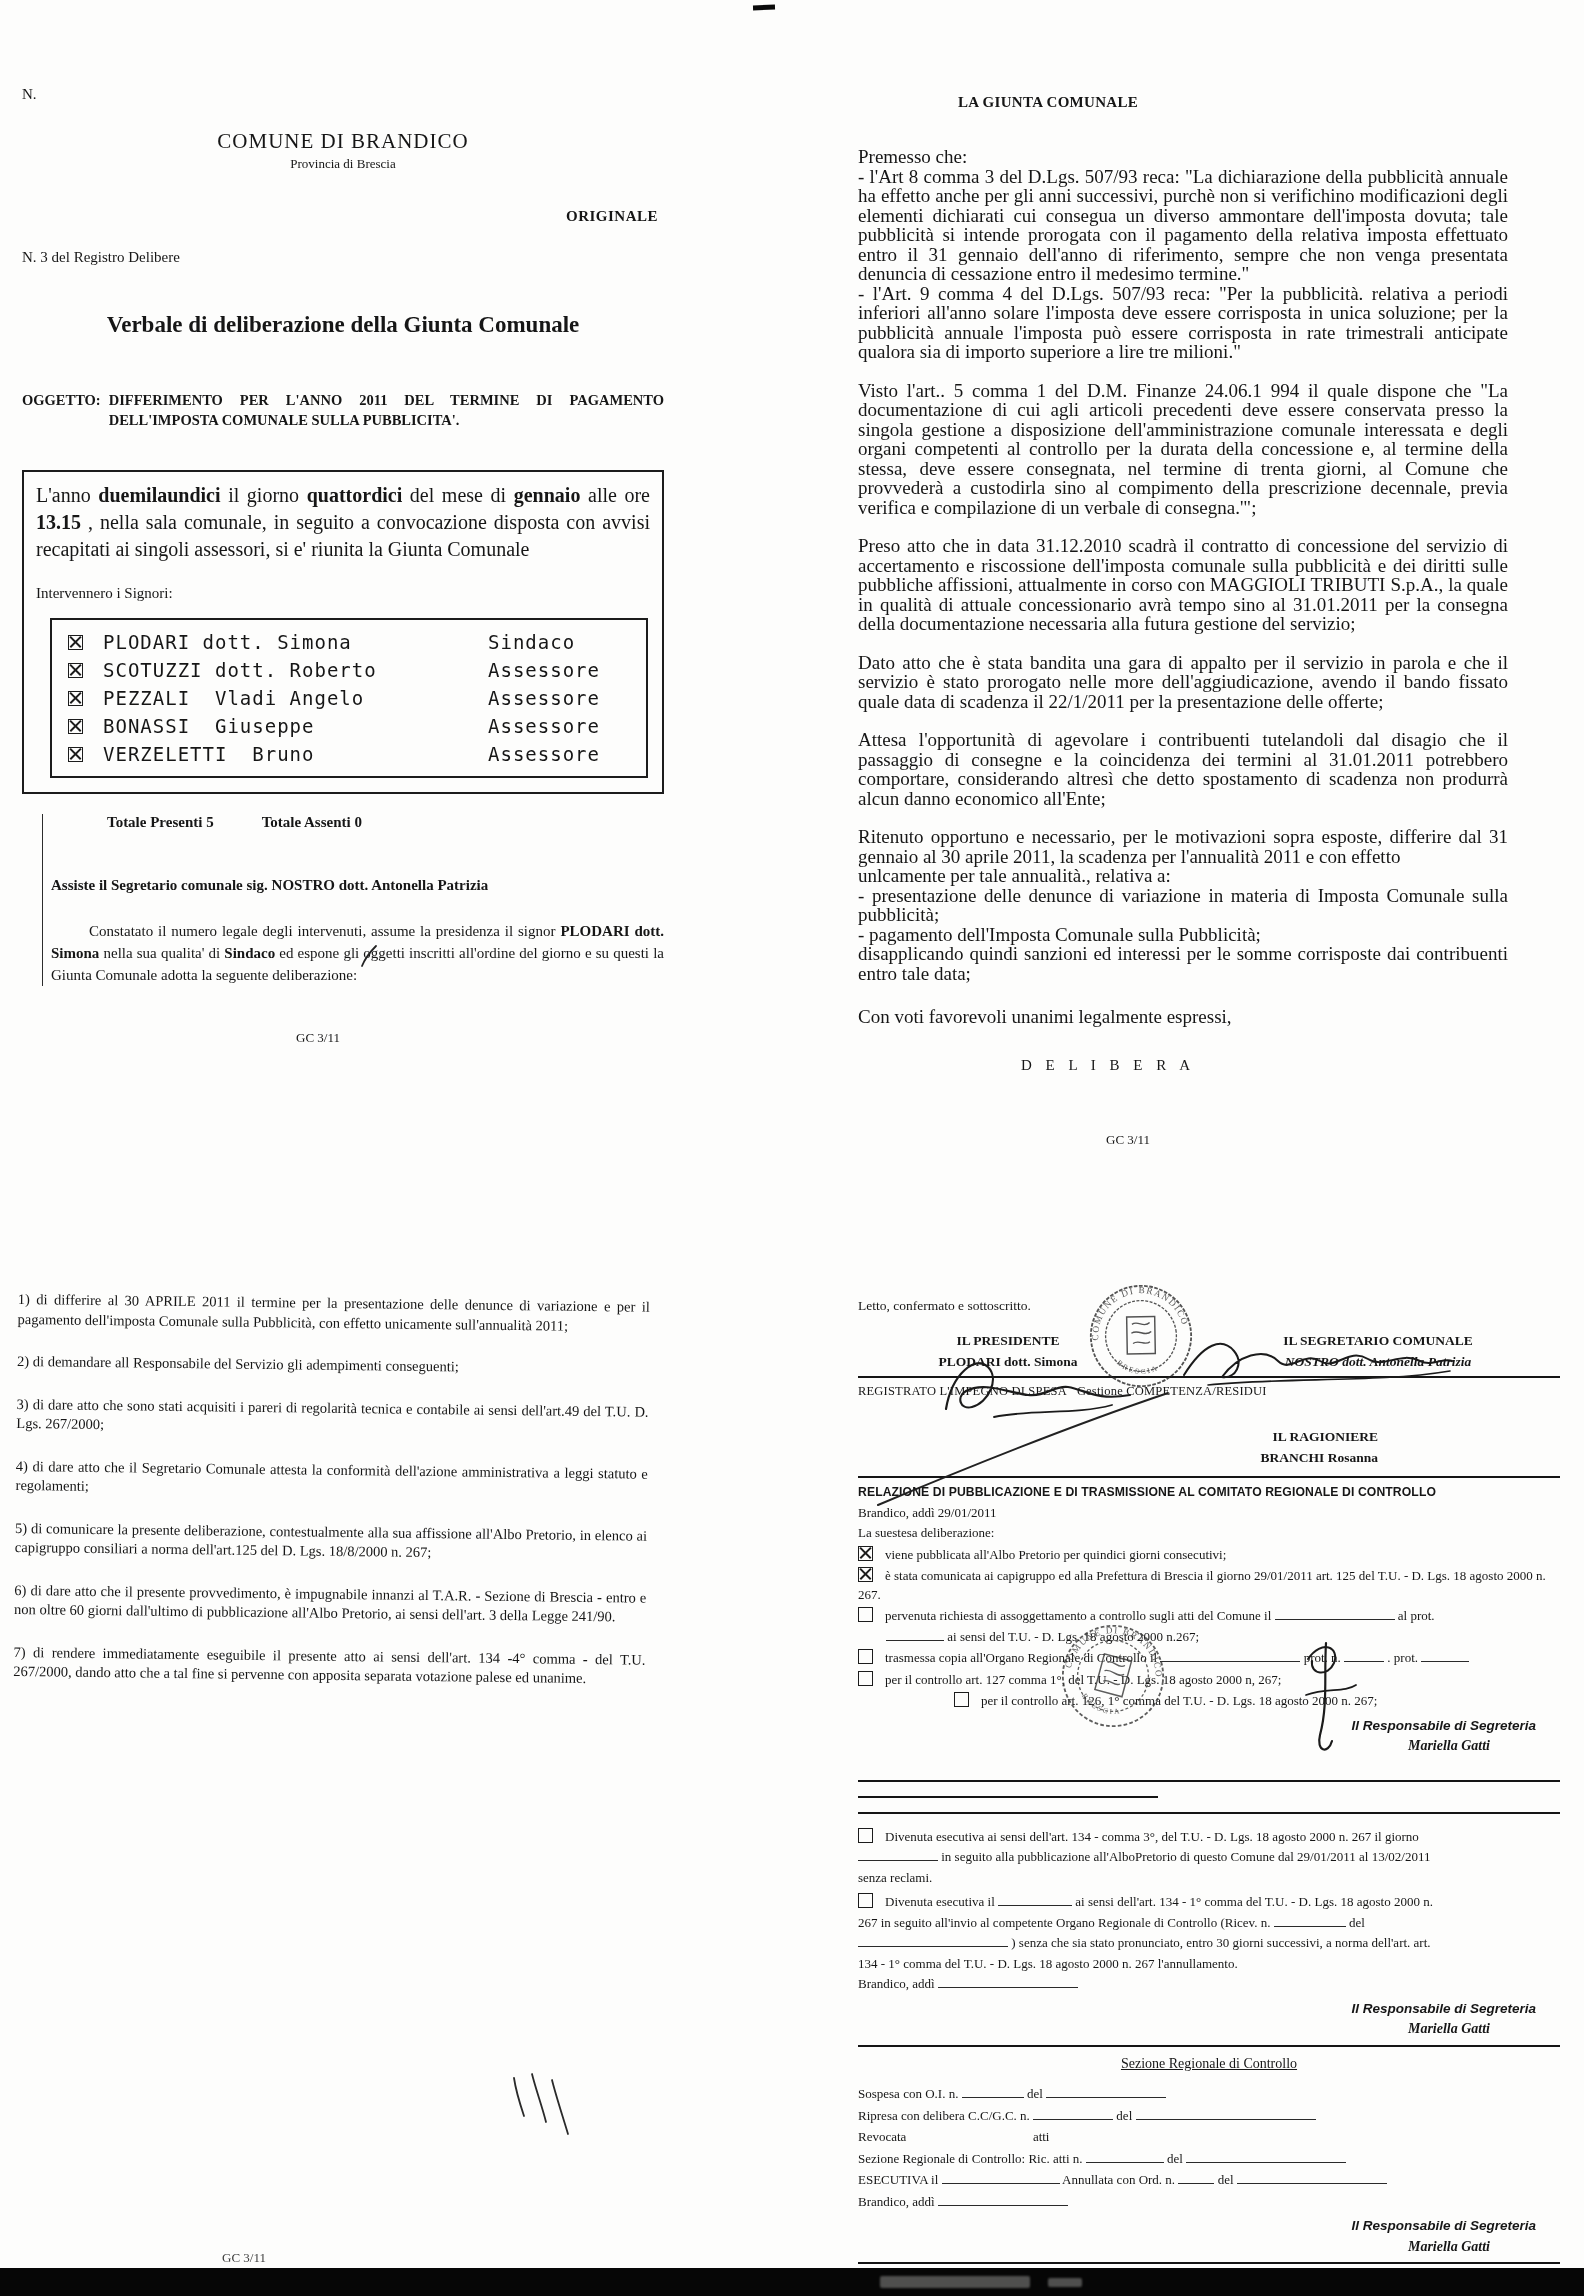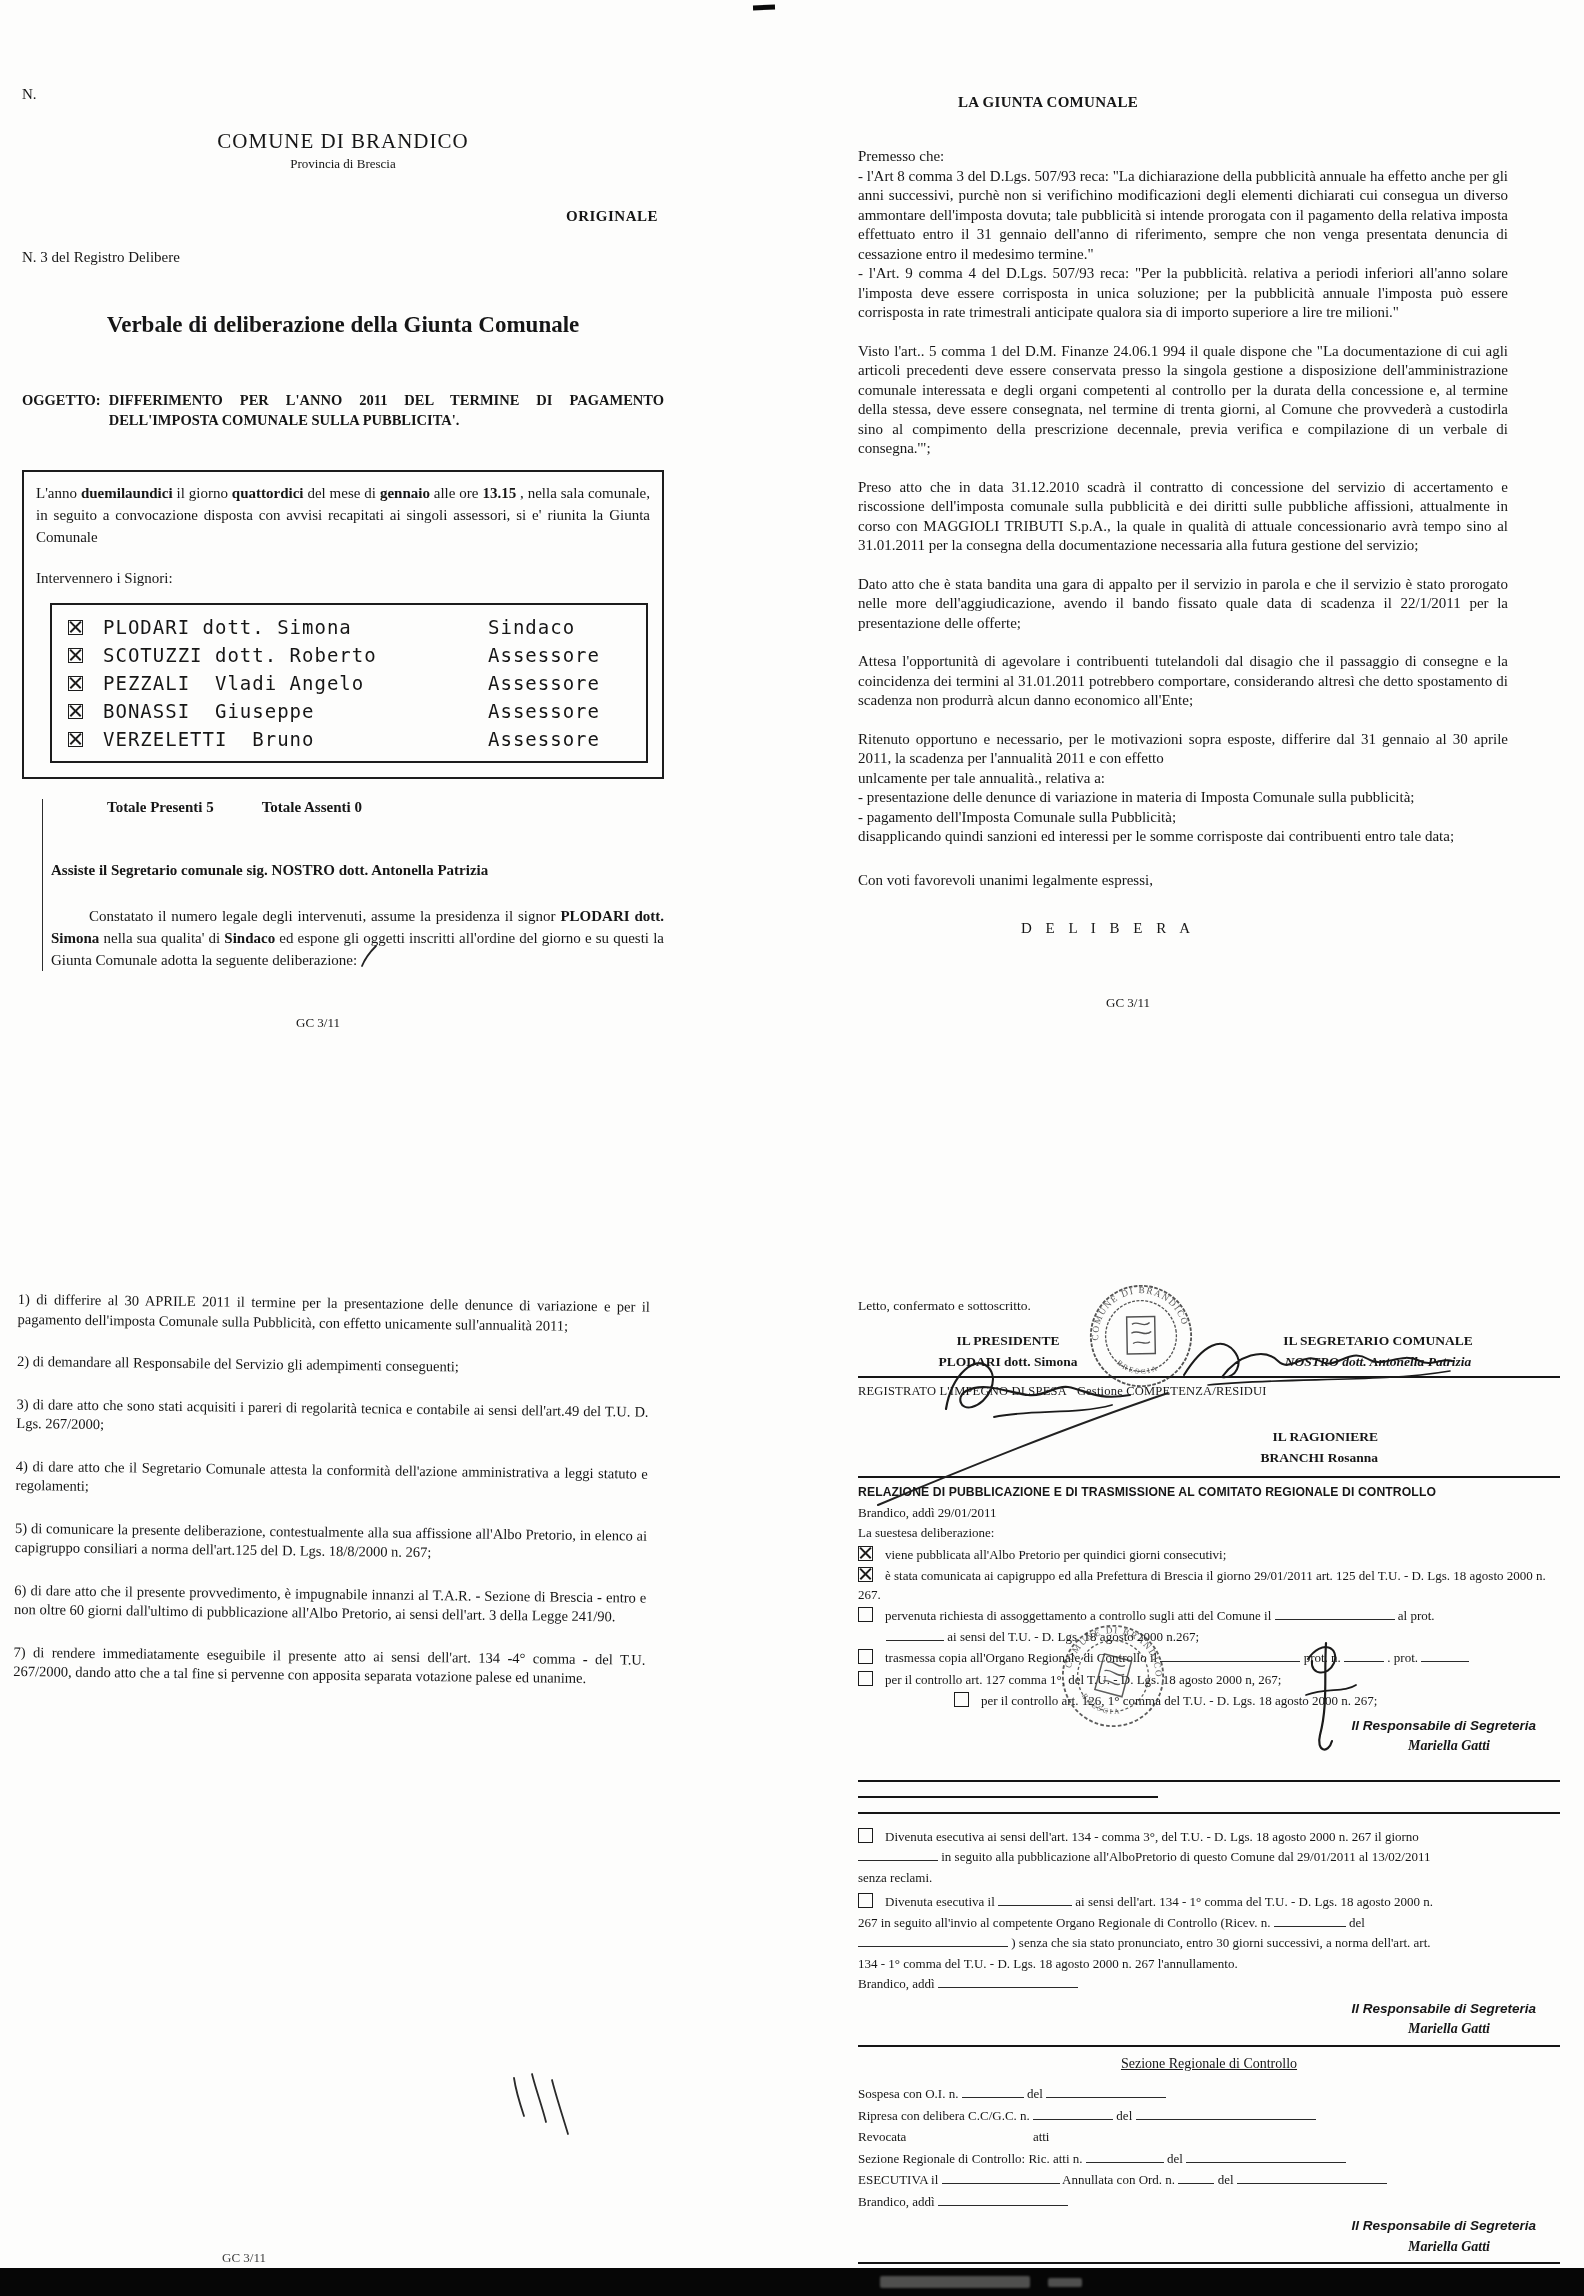--- a/index.html
+++ b/index.html
@@ -11,41 +11,41 @@
   .n-label{font-size:15px;}
   .commune{text-align:center;font-size:21px;letter-spacing:1px;margin-top:26px;font-weight:normal;}
   .province{text-align:center;font-size:13px;margin-top:2px;}
   .original{font-weight:bold;font-size:15px;text-align:right;padding-right:6px;margin-top:36px;letter-spacing:.5px;}
   .registro{font-size:15px;margin-top:24px;}
   .doc-title{text-align:center;font-weight:bold;font-size:23px;margin-top:46px;}
   .oggetto{display:flex;gap:8px;font-weight:bold;font-size:14.5px;margin-top:52px;line-height:20px;}
   .og-label{white-space:nowrap;}
   .og-text{text-align:justify;flex:1;}
   .main-box{border:2.5px solid #1c1c1c;margin-top:40px;padding:10px 12px 12px 12px;}
-  .intro{font-size:15px;line-height:22px;text-align:justify;}
+  .intro{font-size:20px;line-height:27px;text-align:justify;}
   .intervennero{font-size:15px;margin-top:22px;}
   .members-box{border:2px solid #1c1c1c;margin:16px 2px 2px 14px;padding:8px 6px 8px 16px;}
   .member-row{display:flex;align-items:center;height:28px;font-family:"DejaVu Sans Mono","Liberation Mono",monospace;font-size:19px;}
   .member-name{flex:1;white-space:pre;letter-spacing:1px;}
   .member-role{width:152px;white-space:pre;letter-spacing:1px;}
   .cb{display:inline-block;width:13px;height:13px;border:1.7px solid #1c1c1c;position:relative;vertical-align:-2px;flex:none;}
   .member-row .cb{margin-right:20px;}
   .cb.checked::before,.cb.checked::after{content:"";position:absolute;left:-1px;top:5.4px;width:15px;height:1.7px;background:#1c1c1c;}
   .cb.checked::before{transform:rotate(45deg);}
   .cb.checked::after{transform:rotate(-45deg);}
   .after-box{border-left:1.5px solid #2c2c2c;margin-left:20px;padding-left:8px;}
   .totale{display:flex;gap:48px;font-weight:bold;font-size:15px;margin:20px 0 0 56px;}
   .assiste{font-size:15px;margin-top:46px;font-weight:bold;}
   .constatato{font-size:15px;line-height:22px;text-align:justify;margin-top:26px;text-indent:38px;}
   .gc-footer{font-size:13px;margin-top:44px;text-align:center;}
   #page1 .gc-footer{padding-right:50px;}
   
   #page2{left:858px;top:60px;width:650px;}
   .p2-header{font-weight:bold;font-size:15px;text-align:center;padding-right:270px;margin-top:34px;letter-spacing:.3px;}
-  .par{font-size:15px;line-height:19.5px;text-align:justify;margin:0 0 19px 0;}
+  .par{font-size:19px;line-height:19.5px;text-align:justify;margin:0 0 19px 0;}
   .par.tight{margin-bottom:0;}
   .delibera{font-size:15px;letter-spacing:5px;text-align:center;padding-right:150px;margin-top:30px;}
   #page2 .gc-footer{padding-right:110px;margin-top:58px;}
   
   #page3{left:18px;top:1290px;width:632px;transform:rotate(0.7deg);transform-origin:top left;}
   .item{font-size:14.5px;line-height:19.5px;text-align:justify;margin:0 0 23px 0;}
   
   #page4{left:858px;top:1285px;width:702px;font-size:13px;line-height:18.5px;}
   .letto{margin-top:12px;font-size:13.5px;}
   .sig-row{display:flex;margin-top:14px;}

